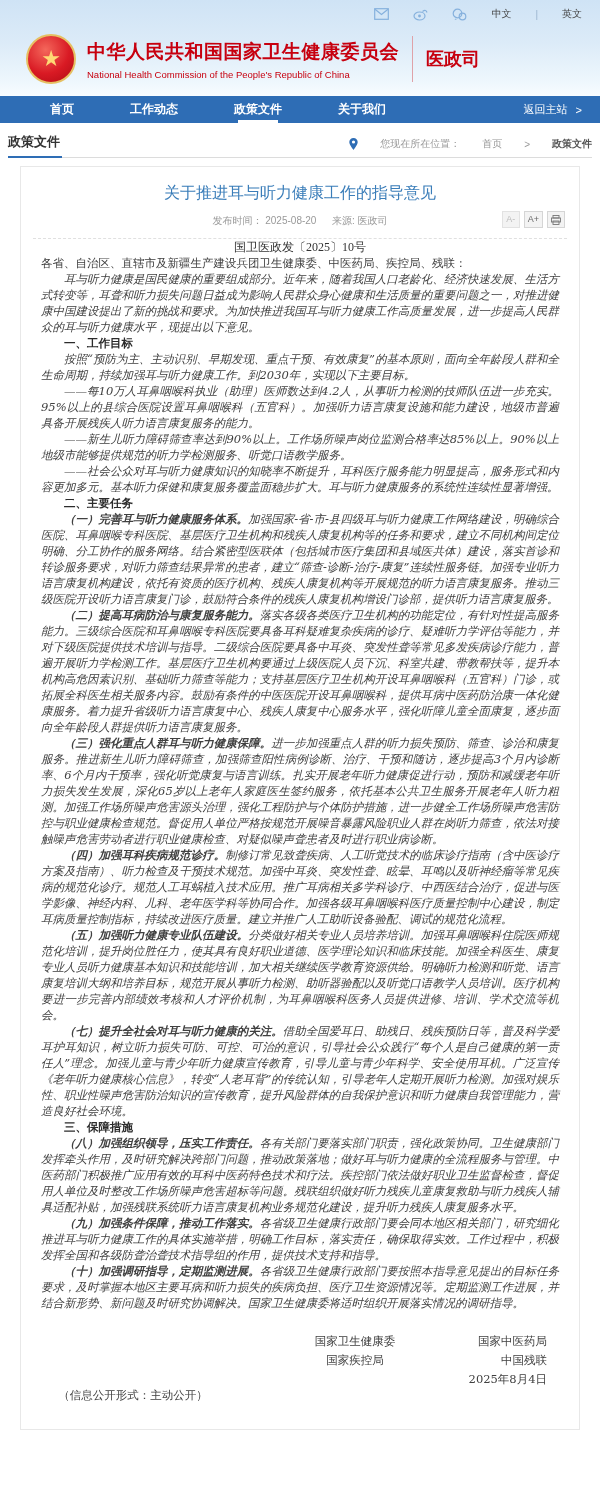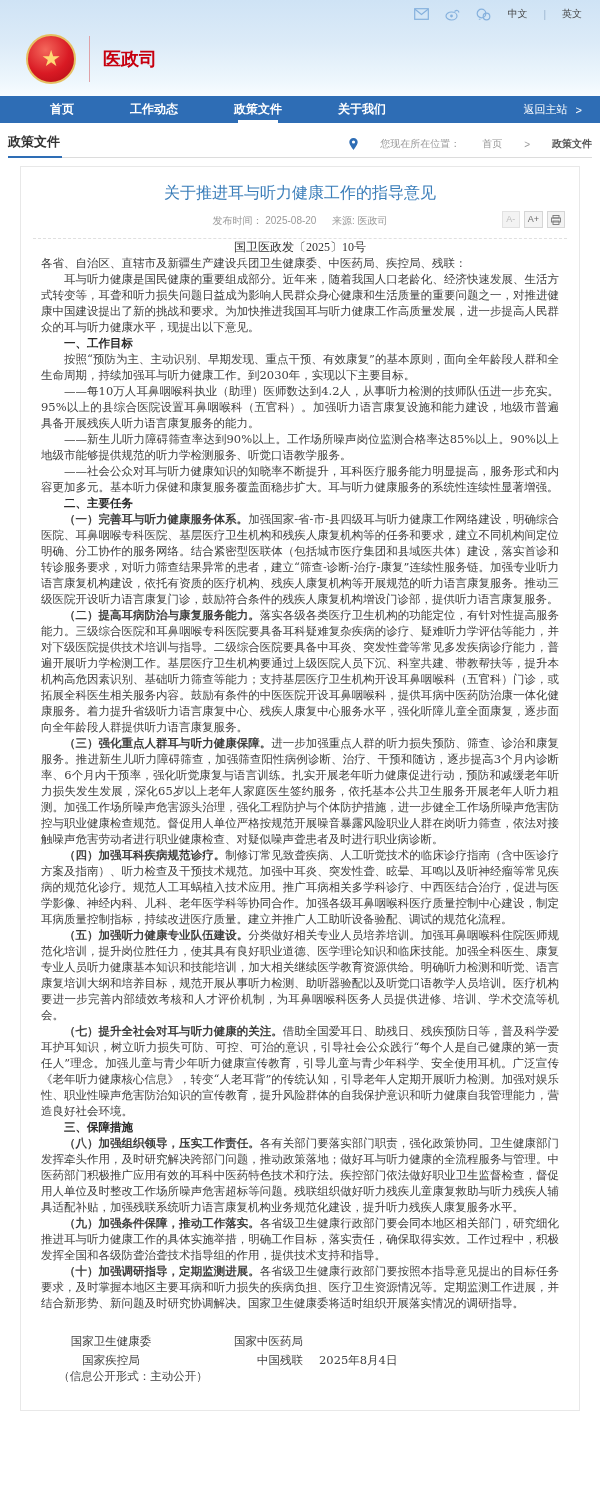--- a/index.html
+++ b/index.html
@@ -5,21 +5,21 @@
   * { box-sizing: border-box; margin: 0; padding: 0; }
   html, body { background: #fff; }
   body {
     width: 600px; min-height: 1499px; margin: 0 auto;
     font-family: "Liberation Sans", sans-serif; color: #333;
   }
   
   .masthead { background: linear-gradient(180deg, #cfe3f5 0%, #dcebf8 45%, #eef7fd 85%, #f8fcff 100%); }
   .topbar {
     height: 28px; display: flex; justify-content: flex-end; align-items: center;
-    gap: 16px; padding-right: 18px; font-size: 10px; color: #444;
+    gap: 24px; padding-right: 18px; font-size: 10px; color: #444;
   }
   .topbar svg { display: block; }
   .lang-sep { color: #9ab4cf; }
   .lang-link { cursor: pointer; }
   .brand-row { display: flex; align-items: center; padding: 6px 0 12px 26px; }
   .emblem {
     width: 50px; height: 50px; border-radius: 50%;
     background: radial-gradient(circle at 38% 30%, #f4675b, #d91a24 55%, #ae0a14 100%);
     border: 2px solid #e6c063;
     display: flex; align-items: center; justify-content: center;
@@ -60,25 +60,25 @@
   .tool-btn {
     min-width: 18px; height: 17px; line-height: 15px; text-align: center;
     border: 1px solid #d5d5d5; background: #f3f3f3; color: #666; font-size: 9px; padding: 0 3px; cursor: pointer;
   }
   .tool-btn.dim { color: #bbb; border-color: #e2e2e2; }
   .tool-btn svg { display: block; margin: 3px auto 0; }
   
   .doc-body { font-family: "DejaVu Serif", "Liberation Serif", serif; font-size: 11.5px; line-height: 16px; color: #404040; text-align: justify; padding: 0 8px; }
   .doc-number { text-align: center; margin: 14px 0 18px 0; font-size: 12px; color: #333; font-family: Liberation Serif, serif; }
   .doc-body p { margin: 0; }
-  .indent { text-indent: 2em; }
+  .indent { text-indent: 2em; font-style: italic; }
   .sec-heading { font-family: "Liberation Sans", sans-serif; font-weight: bold; color: #2b2b2b; text-indent: 2em; }
   .lead { font-weight: bold; }
   
-  .sig-block { margin-top: 22px; display: flex; align-items: flex-end; padding-right: 12px; }
+  .sig-block { margin-top: 22px; display: flex; flex-direction: column; align-items: flex-end; padding-right: 12px; }
   .sig-grid { display: grid; grid-template-columns: 140px 110px; column-gap: 12px; row-gap: 3px; }
   .sig-col1 { text-align: center; }
   .sig-col2 { text-align: right; }
   .sig-date { margin-top: 3px; text-align: right; margin-left: 16px; }
   .note-line { margin-top: 14px; text-indent: 1.5em; }
 </style>
 </head>
 <body>
 
 <div class="masthead">
@@ -102,20 +102,24 @@
           <circle cx="10.5" cy="8.5" r="3.3" fill="none" stroke="#86b1dd" stroke-width="1.2"></circle>
           <path d="M3.5 10.5 L2.6 12 L5 11.3" fill="#86b1dd"></path>
         </svg>
     </span>
     <span class="lang-link">中文</span>
     <span class="lang-sep">|</span>
     <span class="lang-link">英文</span>
   </div>
   <div class="brand-row">
     <div class="emblem">★</div>
+    <div class="brand-text">
+      <div class="brand-cn">中华人民共和国国家卫生健康委员会</div>
+      <div class="brand-en">National Health Commission of the People's Republic of China</div>
+    </div>
     <div class="brand-divider"></div>
     <div class="dept-name">医政司</div>
   </div>
 </div>
 
 <div class="nav">
   <div class="nav-item">首页</div>
   <div class="nav-item">工作动态</div>
   <div class="nav-item active">政策文件</div>
   <div class="nav-item">关于我们</div>

